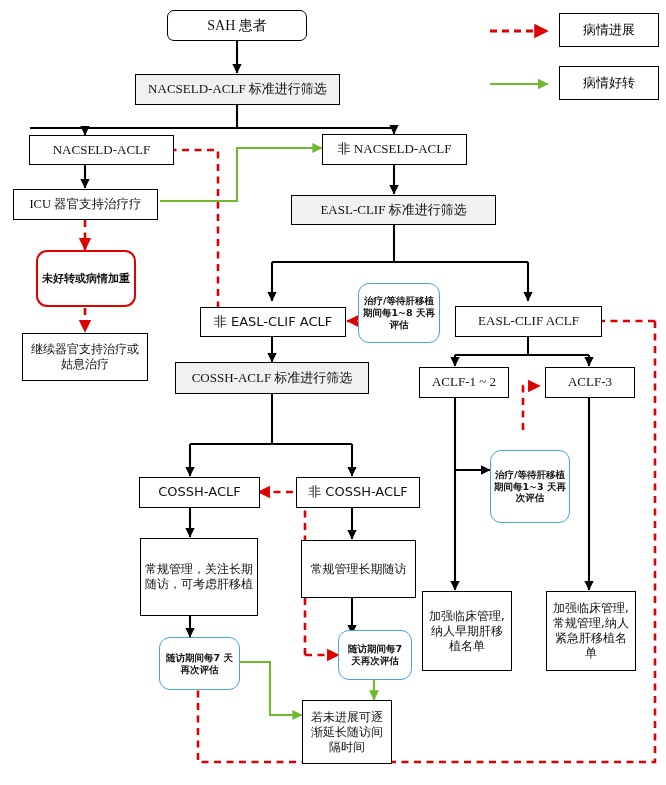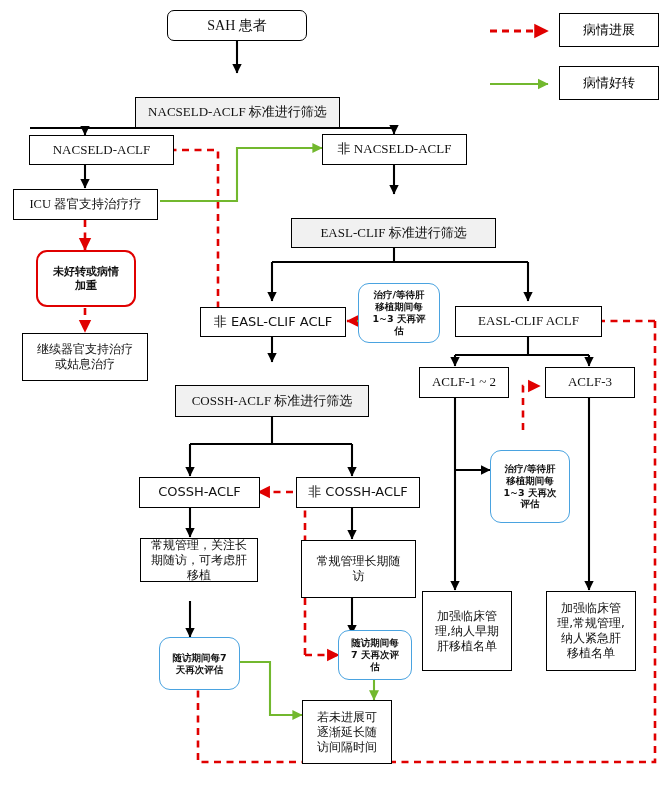--- a/index.html
+++ b/index.html
@@ -2,27 +2,27 @@
 <html><head>
 <meta charset="utf-8">
 <style>
   html,body{margin:0;padding:0;background:#fff;}
   body{font-family:"Liberation Serif","DejaVu Sans",serif;}
   #stage{position:relative;width:666px;height:785px;background:#fff;overflow:hidden;}
   #wires{position:absolute;left:0;top:0;width:666px;height:785px;}
   .node{position:absolute;box-sizing:border-box;display:flex;align-items:center;
         justify-content:center;text-align:center;line-height:1.25;}
   .rect{border:1.6px solid #000;background:#fff;color:#111;}
-  .shade{background:#f1f1f1;margin-top:23px;}
+  .shade{background:#f1f1f1;}
   .rounded-red{border:2px solid #e00000;border-radius:11px;background:#fff;color:#111;font-weight:bold;}
   .rounded-blue{border:1.6px solid #4aa3e0;border-radius:11px;background:#fff;color:#111;font-weight:bold;}
   .legend-box{border:1px solid #000;background:#fff;}
   .t-en{font-family:"Liberation Serif",serif;}
   .t-cn{font-family:"DejaVu Sans","Liberation Sans",sans-serif;}
-  .inner{padding:1px 10px;width:100%;}
+  .inner{padding:1px 3px;width:100%;}
 </style>
 </head>
 <body>
 
 <div id="stage">
 
   <svg id="wires" viewBox="0 0 666 785" xmlns="http://www.w3.org/2000/svg">
     <defs>
       <marker id="ah-black" viewBox="0 0 10 10" refX="8.5" refY="5" markerWidth="5.2" markerHeight="5.2" orient="auto-start-reverse">
         <path d="M0,0.6 L9,5 L0,9.4 z" fill="#000"></path>
@@ -104,40 +104,40 @@
   </div>
 
   <div class="node rect shade t-en" style="left:291px;top:195px;width:205px;height:30px;font-size:13px;">EASL-CLIF 标准进行筛选</div>
 
   <div class="node rect t-en" style="left:200px;top:307px;width:146px;height:30px;font-size:13px;
        font-family:'DejaVu Sans',sans-serif;">非 EASL-CLIF ACLF</div>
 
   <div class="node rect t-en" style="left:455px;top:306px;width:147px;height:31px;font-size:13px;">EASL-CLIF ACLF</div>
 
   <div class="node rounded-blue t-cn" style="left:358px;top:283px;width:82px;height:60px;font-size:9.5px;">
-    <span class="inner">治疗/等待肝移植期间每1~3 天再评估</span>
+    <span class="inner">治疗/等待肝移植期间每1~8 天再评估</span>
   </div>
 
   <div class="node rect t-en" style="left:419px;top:367px;width:90px;height:31px;font-size:13px;">ACLF-1 ~ 2</div>
 
   <div class="node rect t-en" style="left:545px;top:367px;width:90px;height:31px;font-size:13px;">ACLF-3</div>
 
   <div class="node rounded-blue t-cn" style="left:490px;top:450px;width:80px;height:73px;font-size:9.5px;">
     <span class="inner">治疗/等待肝移植期间每1~3 天再次评估</span>
   </div>
 
   <div class="node rect shade t-en" style="left:175px;top:362px;width:194px;height:32px;font-size:13px;">COSSH-ACLF 标准进行筛选</div>
 
   <div class="node rect t-en" style="left:139px;top:477px;width:121px;height:31px;font-size:13px;
        font-family:'DejaVu Sans',sans-serif;">COSSH-ACLF</div>
 
   <div class="node rect t-en" style="left:296px;top:477px;width:124px;height:31px;font-size:13px;
        font-family:'DejaVu Sans',sans-serif;">非 COSSH-ACLF</div>
 
-  <div class="node rect t-cn" style="left:140px;top:538px;width:118px;height:44px;font-size:12px;">
+  <div class="node rect t-cn" style="left:140px;top:538px;width:118px;height:78px;font-size:12px;">
     <span class="inner">常规管理，关注长期随访，可考虑肝移植</span>
   </div>
 
   <div class="node rect t-cn" style="left:301px;top:540px;width:115px;height:58px;font-size:12px;">
     <span class="inner">常规管理长期随访</span>
   </div>
 
   <div class="node rounded-blue t-cn" style="left:159px;top:637px;width:81px;height:53px;font-size:9.5px;">
     <span class="inner">随访期间每7 天再次评估</span>
   </div>

